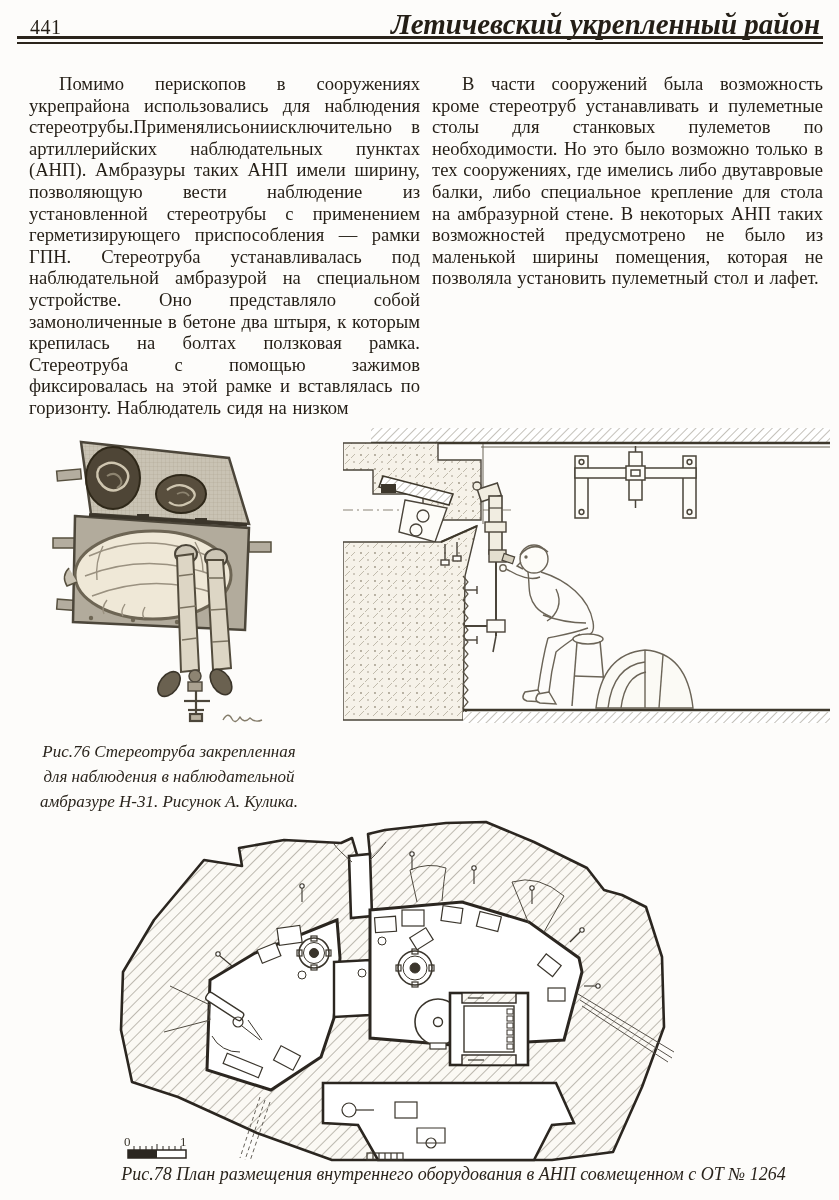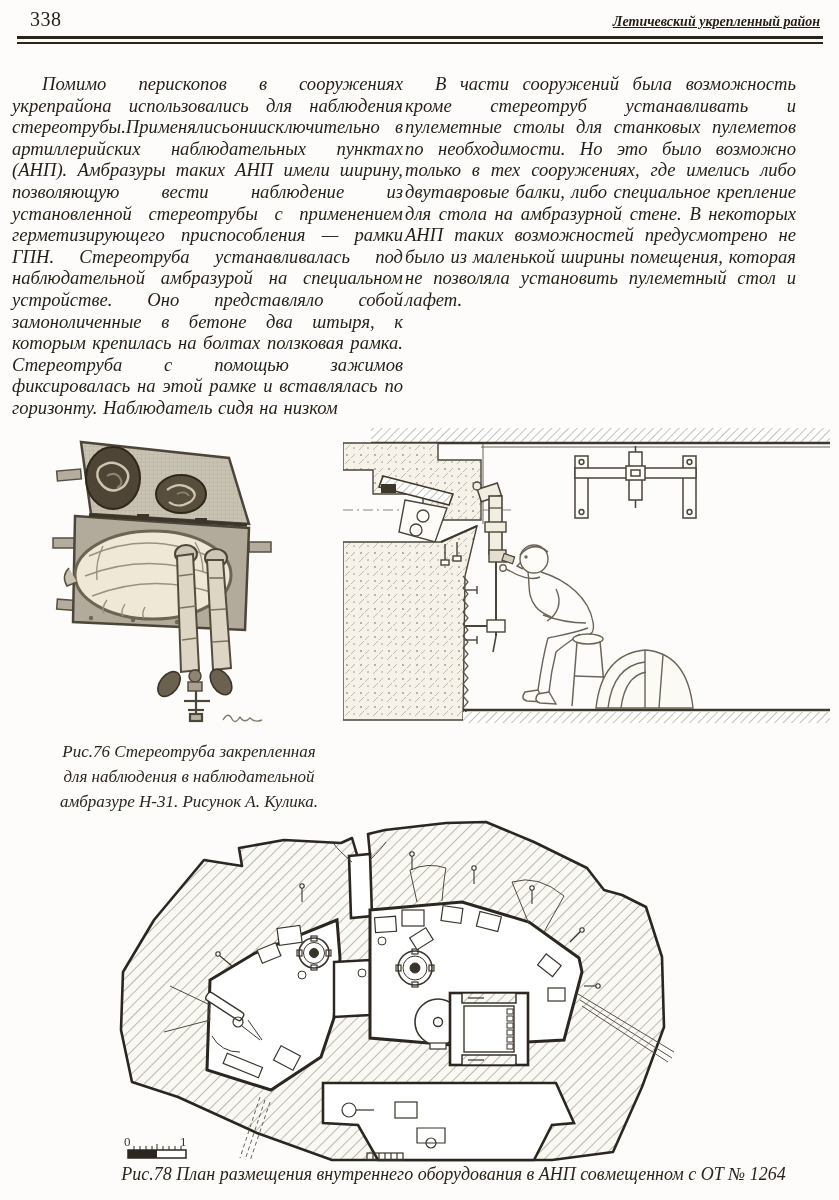--- a/index.html
+++ b/index.html
@@ -6,48 +6,48 @@
   .page{
     position:relative;width:839px;height:1200px;margin:0 auto;
     background:#fdfcfa;color:#241e16;
     font-family:"Liberation Serif","DejaVu Serif",serif;
     overflow:hidden;
   }
   
   .hdr{position:absolute;top:8px;left:30px;right:19px;height:28px;
        display:flex;justify-content:space-between;align-items:baseline;}
   .pagenum{font-size:20px;letter-spacing:.5px;}
-  .hdrtitle{font-size:14px;font-weight:bold;font-style:italic;text-decoration:underline;}
+  .hdrtitle{font-size:29px;font-weight:bold;font-style:italic;}
   .rule{position:absolute;top:36px;left:17px;right:16px;height:3px;
         border-top:3px solid #2a241b;border-bottom:2px solid #2a241b;}
   
-  .columns{position:absolute;top:73px;left:12px;width:800px;display:flex;gap:2px;font-style:italic;}
+  .columns{position:absolute;top:73px;left:29px;width:800px;display:flex;gap:12px;}
   .col{width:391px;text-align:justify;font-size:18.6px;line-height:21.6px;
        word-spacing:1px;}
   .col p{margin:0;}
   .col p.ind{text-indent:30px;}
   
   figure{margin:0;position:absolute;}
   .figcap{font-style:italic;font-size:17px;line-height:25px;text-align:center;color:#2a241c;}
   #fig76{left:45px;top:430px;width:270px;}
   #fig77{left:343px;top:424px;width:487px;}
-  #cap76{position:absolute;left:38px;top:739px;width:262px;margin-left:20px;}
+  #cap76{position:absolute;left:38px;top:739px;width:262px;}
   #cap77{position:absolute;left:372px;top:739px;width:330px;}
   #fig78{left:112px;top:810px;width:672px;}
   #cap78{position:absolute;left:0;top:1164px;width:839px;font-style:italic;
          font-size:18px;text-align:center;color:#2a241c;padding-left:34px;}
   svg{display:block;}
 </style>
 </head>
 <body>
 
 <div class="page">
 
   <div class="hdr">
-    <span class="pagenum">338</span>
+    <span class="pagenum">441</span>
     <span class="hdrtitle">Летичевский укрепленный район</span>
   </div>
   <div class="rule"></div>
 
   <div class="columns">
     <div class="col">
       <p class="ind">Помимо перископов в сооружениях укрепрайона использовались для наблюдения стереотрубы.Применялисьониисключительно в артиллерийских наблюдательных пунктах (АНП). Амбразуры таких АНП имели ширину, позволяющую вести наблюдение из установленной стереотрубы с применением герметизирующего приспособления — рамки ГПН. Стереотруба устанавливалась под наблюдательной амбразурой на специальном устройстве. Оно представляло собой замоноличенные в бетоне два штыря, к которым крепилась на болтах ползковая рамка. Стереотруба с помощью зажимов фиксировалась на этой рамке и вставлялась по горизонту. Наблюдатель сидя на низком</p>
     </div>
     <div class="col">
       <p class="ind">В части сооружений была возможность кроме стереотруб устанавливать и пулеметные столы для станковых пулеметов по необходимости. Но это было возможно только в тех сооружениях, где имелись либо двутавровые балки, либо специальное крепление для стола на амбразурной стене. В некоторых АНП таких возможностей предусмотрено не было из маленькой ширины помещения, которая не позволяла установить пулеметный стол и лафет.</p>

